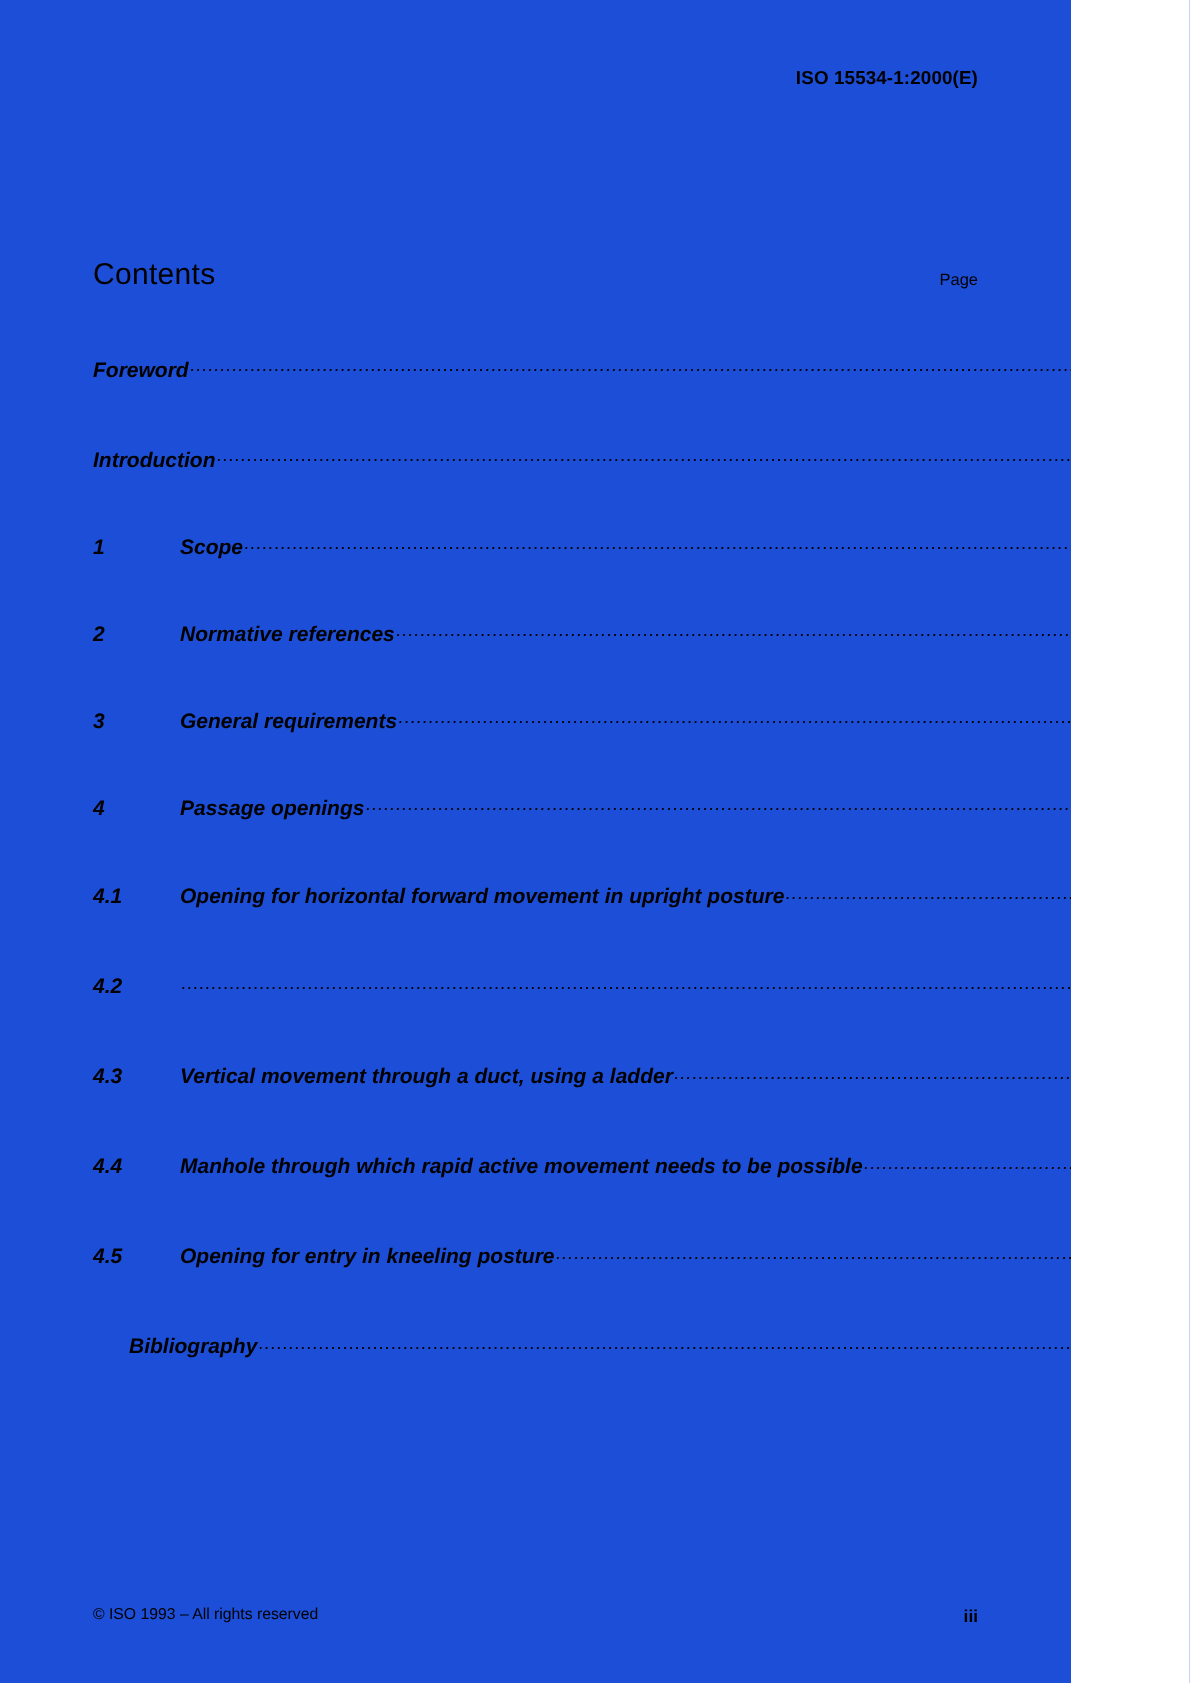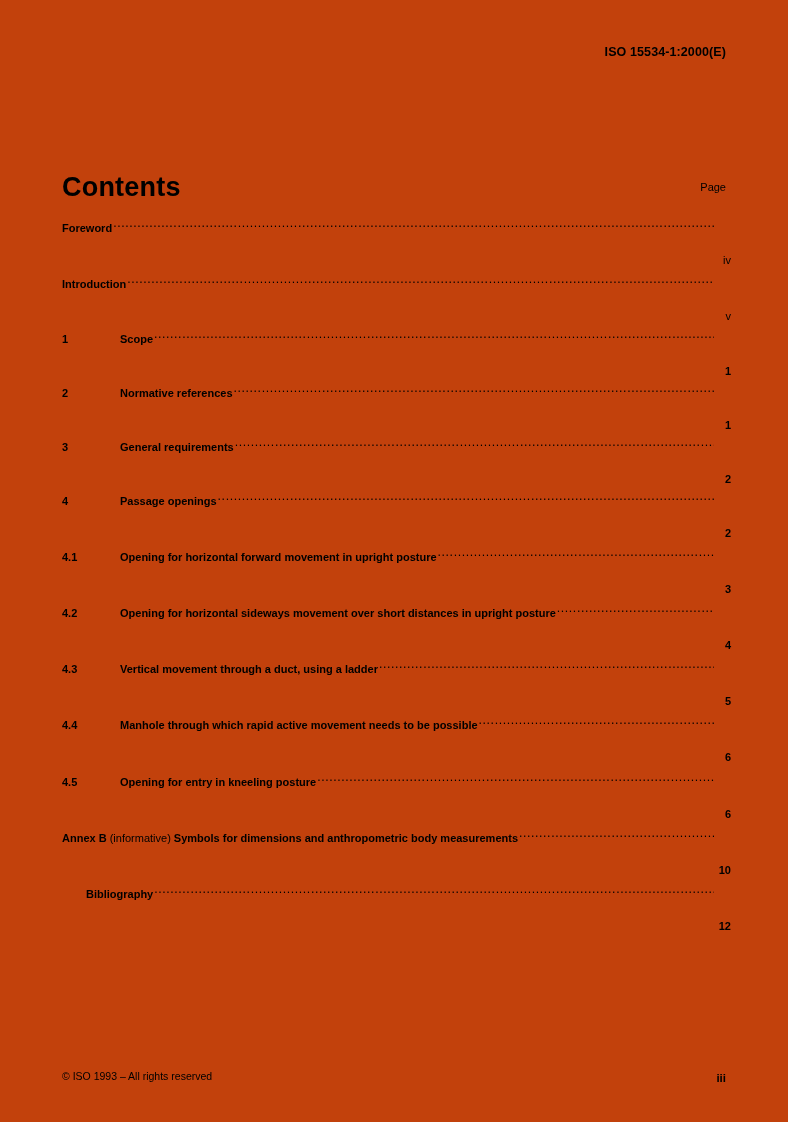--- a/index.html
+++ b/index.html
@@ -6,62 +6,63 @@
     margin: 0;
     padding: 0;
     background: #ffffff;
   }
   body {
     font-family: "Liberation Sans", sans-serif;
     color: #000000;
   }
   .page {
     position: relative;
-    width: 788px;
+    width: 714px;
     height: 1122px;
-    background: #c2410c;
+    background: #1d4ed8;
     overflow: hidden;
     box-sizing: border-box;
   }
   .doc-header {
     position: absolute;
     top: 45px;
     right: 62px;
     font-size: 12.5px;
     font-weight: bold;
     letter-spacing: 0.1px;
   }
   .contents-title {
     position: absolute;
     top: 172px;
     left: 62px;
-    font-size: 27px;
-    font-weight: bold;
+    font-size: 20px;
+    font-weight: normal;
     letter-spacing: 0.2px;
   }
   .page-label {
     position: absolute;
     top: 181px;
     right: 62px;
     font-size: 11px;
     margin-left: 33px;
   }
   .toc {
     position: absolute;
     top: 216px;
     left: 62px;
     width: 669px;
   }
   .toc-row {
     display: flex;
-    align-items: flex-start;
-    font-size: 11px;
+    align-items: center;
+    font-size: 14px;
     line-height: 1.25;
     padding: 5.5px 0 5.0px 0;
     white-space: nowrap;
+    font-style: italic;
   }
   .toc-row.tight {
     padding: 4.2px 0 4.2px 0;
   }
   .num {
     width: 58px;
     flex: 0 0 58px;
     font-weight: bold;
   }
   .label {
@@ -166,21 +167,20 @@
 
     <div class="toc-row">
       <span class="num">4.1</span>
       <span class="label">Opening for horizontal forward movement in upright posture</span>
       <span class="dots"></span>
       <span class="pg">3</span>
     </div>
 
     <div class="toc-row">
       <span class="num">4.2</span>
-      <span class="label">Opening for horizontal sideways movement over short distances in upright posture</span>
       <span class="dots"></span>
       <span class="pg">4</span>
     </div>
 
     <div class="toc-row">
       <span class="num">4.3</span>
       <span class="label">Vertical movement through a duct, using a ladder</span>
       <span class="dots"></span>
       <span class="pg">5</span>
     </div>
@@ -193,25 +193,20 @@
     </div>
 
     <div class="toc-row">
       <span class="num">4.5</span>
       <span class="label">Opening for entry in kneeling posture</span>
       <span class="dots"></span>
       <span class="pg">6</span>
     </div>
 
 
-    <div class="toc-row">
-      <span class="label"><span>Annex B </span><span class="reg">(informative)</span><span>  Symbols for dimensions and anthropometric body measurements</span></span>
-      <span class="dots"></span>
-      <span class="pg">10</span>
-    </div>
 
     <div class="toc-row">
       <span class="label" style="margin-left:24px">Bibliography</span>
       <span class="dots"></span>
       <span class="pg">12</span>
     </div>
 
   </div>
 
   <div class="footer-left">© ISO 1993 – All rights reserved</div>

